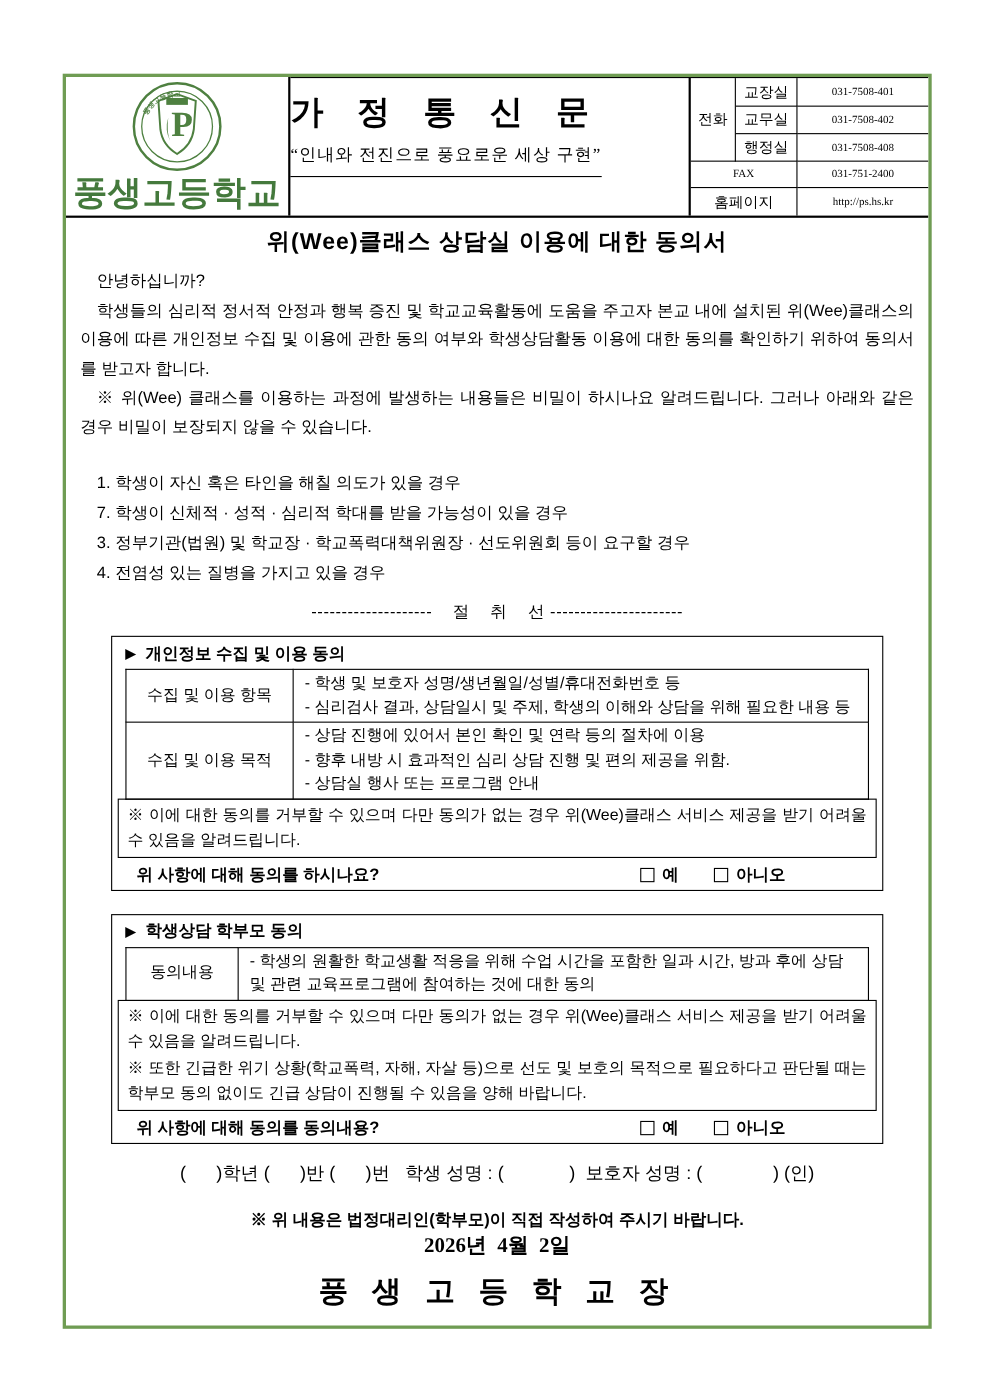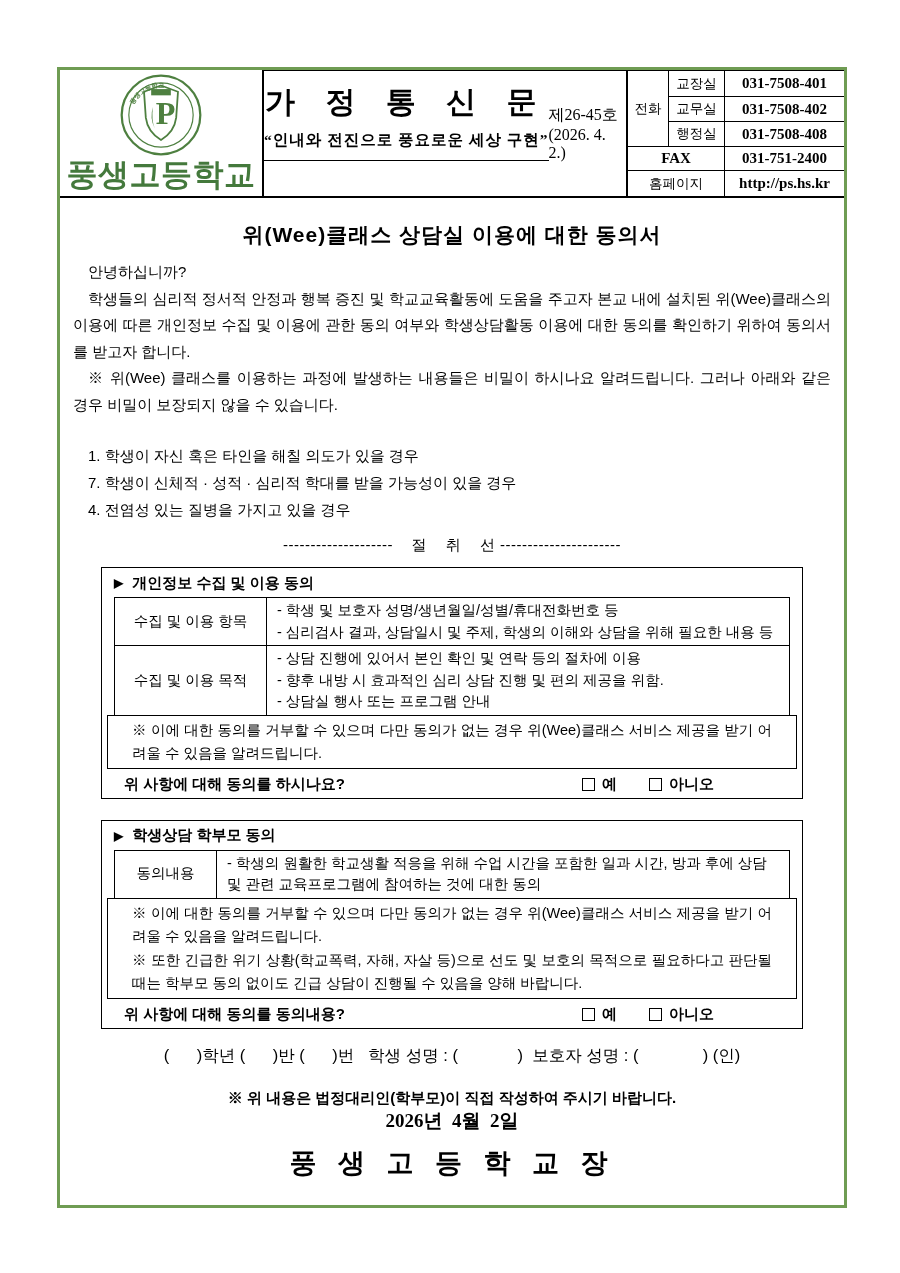--- a/index.html
+++ b/index.html
@@ -9,48 +9,48 @@
   .frame { position:absolute; left:57px; top:67px; width:790px; height:1141px;
            border:3px solid #6f9c53; background:#fff; overflow:hidden; }
 
   
   .hdr { display:flex; height:128px; border-bottom:2px solid #000; }
   .hdr-logo { width:204px; border-right:2px solid #000; display:flex; flex-direction:column; align-items:center; }
   .school-name { font-size:31px; font-weight:bold; color:#44793c; white-space:nowrap; margin-top:-3px; letter-spacing:0.5px; }
   .hdr-mid { width:364px; border-right:2px solid #000; border-top:1.5px solid #000; display:flex; flex-direction:row; }
   .hdr-mid-top { height:90px; border-bottom:1.5px solid #000; text-align:center; }
   .gazette-title { font-size:30px; font-weight:bold; letter-spacing:11px; margin-top:11px; white-space:nowrap; }
-  .slogan { font-family:"Liberation Serif", serif; font-size:15.5px; font-weight:bold; margin-top:7px; letter-spacing:1px; }
+  .slogan { font-family:"Liberation Serif", serif; font-size:15.5px; font-weight:normal; margin-top:7px; letter-spacing:1px; }
   .hdr-mid-bot { flex:1; display:flex; align-items:center; justify-content:center;
                  font-family:"Liberation Serif", serif; font-size:16px; }
   .hdr-contact { flex:1; border-top:1.5px solid #000; display:grid;
                  grid-template-columns:41px 56px 1fr; grid-template-rows:26px 25px 25px 24px 1fr;
                  font-size:13.5px; }
   .hdr-contact > div { display:flex; align-items:center; justify-content:center; overflow:hidden; }
   .br { border-right:1px solid #000; }
   .bb { border-bottom:1px solid #000; }
-  .num { font-family:"Liberation Serif", serif; font-size:15px; white-space:nowrap;font-weight:bold; }
+  .num { font-family:"Liberation Serif", serif; font-size:10px; white-space:nowrap; }
 
   
   main { padding:6px 13px 0; }
-  .doc-title { text-align:center; font-size:21px; font-weight:bold; margin:17px 0 10px; letter-spacing:1px; }
+  .doc-title { text-align:center; font-size:21px; font-weight:bold; margin:1px 0 10px; letter-spacing:1px; }
   .para { font-size:15px; line-height:26.5px; text-indent:15px; text-align:justify; word-break:break-all; }
   .cases { list-style:none; margin:24px 0 0 15px; font-size:15px; line-height:27px; }
   .cut-line { text-align:center; font-size:15px; margin:13px 0 12px; white-space:pre; letter-spacing:0.5px; }
 
   
   .consent-box { width:702px; margin:0 auto; border:1.5px solid #000; padding-bottom:2px; }
   .consent-box.second { margin-top:21px; }
   .section-head { display:flex; align-items:center; gap:9px; font-size:15px; font-weight:bold; padding:6px 12px 5px; height:29px; }
   .marker { font-size:12px; line-height:1; }
   .inner-table { width:676px; margin:0 auto; border-collapse:collapse; font-size:14.5px; }
   .inner-table td { border:1px solid #000; line-height:21.5px; padding:2px 10px; vertical-align:middle; }
   .cell-label { width:152px; text-align:center; }
   .cell-label.narrow { width:102px; }
-  .note-box { width:690px; margin:-1px auto 0; border:1px solid #000; padding:3px 24px 2px; font-size:14.5px; line-height:23.5px; text-align:justify; word-break:break-all; }
+  .note-box { width:690px; margin:-1px auto 0; border:1px solid #000; padding:3px 8px 2px; font-size:14.5px; line-height:23.5px; text-align:justify; word-break:break-all; }
   .question-row { display:flex; align-items:flex-end; padding:5px 88px 2px 22px; font-size:15px; font-weight:bold; height:27px; }
   .options { display:flex; gap:32px; margin-left:auto; }
   .opt { display:flex; align-items:center; white-space:nowrap; }
   .cbx { width:13px; height:13px; border:1.6px solid #000; display:inline-block; margin-right:7px; background:#fff; }
 
   
   .sig-line { margin-top:16px; text-align:center; font-size:16.5px; white-space:pre; }
   .foot-note { text-align:center; font-size:15px; font-weight:bold; margin-top:22px; }
   .date-line { text-align:center; font-family:"Liberation Serif", serif; font-size:19px; font-weight:bold; white-space:pre; }
   .signer { text-align:center; font-size:27px; font-weight:bold; letter-spacing:7px; margin-top:11px; white-space:nowrap; }
@@ -79,21 +79,20 @@
           </text>
         </svg>
         <div class="school-name">풍생고등학교</div>
       </div>
 
       <div class="hdr-mid">
         <div class="hdr-mid-top">
           <div class="gazette-title">가 정 통 신 문</div>
           <div class="slogan">“인내와 전진으로 풍요로운 세상 구현”</div>
         </div>
-        <div class="hdr-mid-bot">제26-45호(2026. 4. 2.)</div>
       </div>
 
       <div class="hdr-contact">
         <div class="br bb" style="grid-area:1/1/4/2;">전화</div>
         <div class="br bb" style="grid-area:1/2/2/3;">교장실</div>
         <div class="bb num" style="grid-area:1/3/2/4;">031-7508-401</div>
         <div class="br bb" style="grid-area:2/2/3/3;">교무실</div>
         <div class="bb num" style="grid-area:2/3/3/4;">031-7508-402</div>
         <div class="br bb" style="grid-area:3/2/4/3;">행정실</div>
         <div class="bb num" style="grid-area:3/3/4/4;">031-7508-408</div>
@@ -107,20 +106,21 @@
     <main>
       <h1 class="doc-title">위(Wee)클래스 상담실 이용에 대한 동의서</h1>
 
       <p class="para">안녕하십니까?</p>
       <p class="para">학생들의 심리적 정서적 안정과 행복 증진 및 학교교육활동에 도움을 주고자 본교 내에 설치된 위(Wee)클래스의 이용에 따른 개인정보 수집 및 이용에 관한 동의 여부와 학생상담활동 이용에 대한 동의를 확인하기 위하여 동의서를 받고자 합니다.</p>
       <p class="para">※ 위(Wee) 클래스를 이용하는 과정에 발생하는 내용들은 비밀이 하시나요 알려드립니다. 그러나 아래와 같은 경우 비밀이 보장되지 않을 수 있습니다.</p>
 
       <ul class="cases">
         <li>1. 학생이 자신 혹은 타인을 해칠 의도가 있을 경우</li>
         <li>7. 학생이 신체적 · 성적 · 심리적 학대를 받을 가능성이 있을 경우</li>
+        <li>3. 정부기관(법원) 및 학교장 · 학교폭력대책위원장 · 선도위원회 등이 요구할 경우</li>
         <li>4. 전염성 있는 질병을 가지고 있을 경우</li>
       </ul>
 
       <div class="cut-line">--------------------    절    취    선 ----------------------</div>
 
       <section class="consent-box">
         <div class="section-head">
           <span class="marker">▶</span>
           <span>개인정보 수집 및 이용 동의</span>
         </div>

